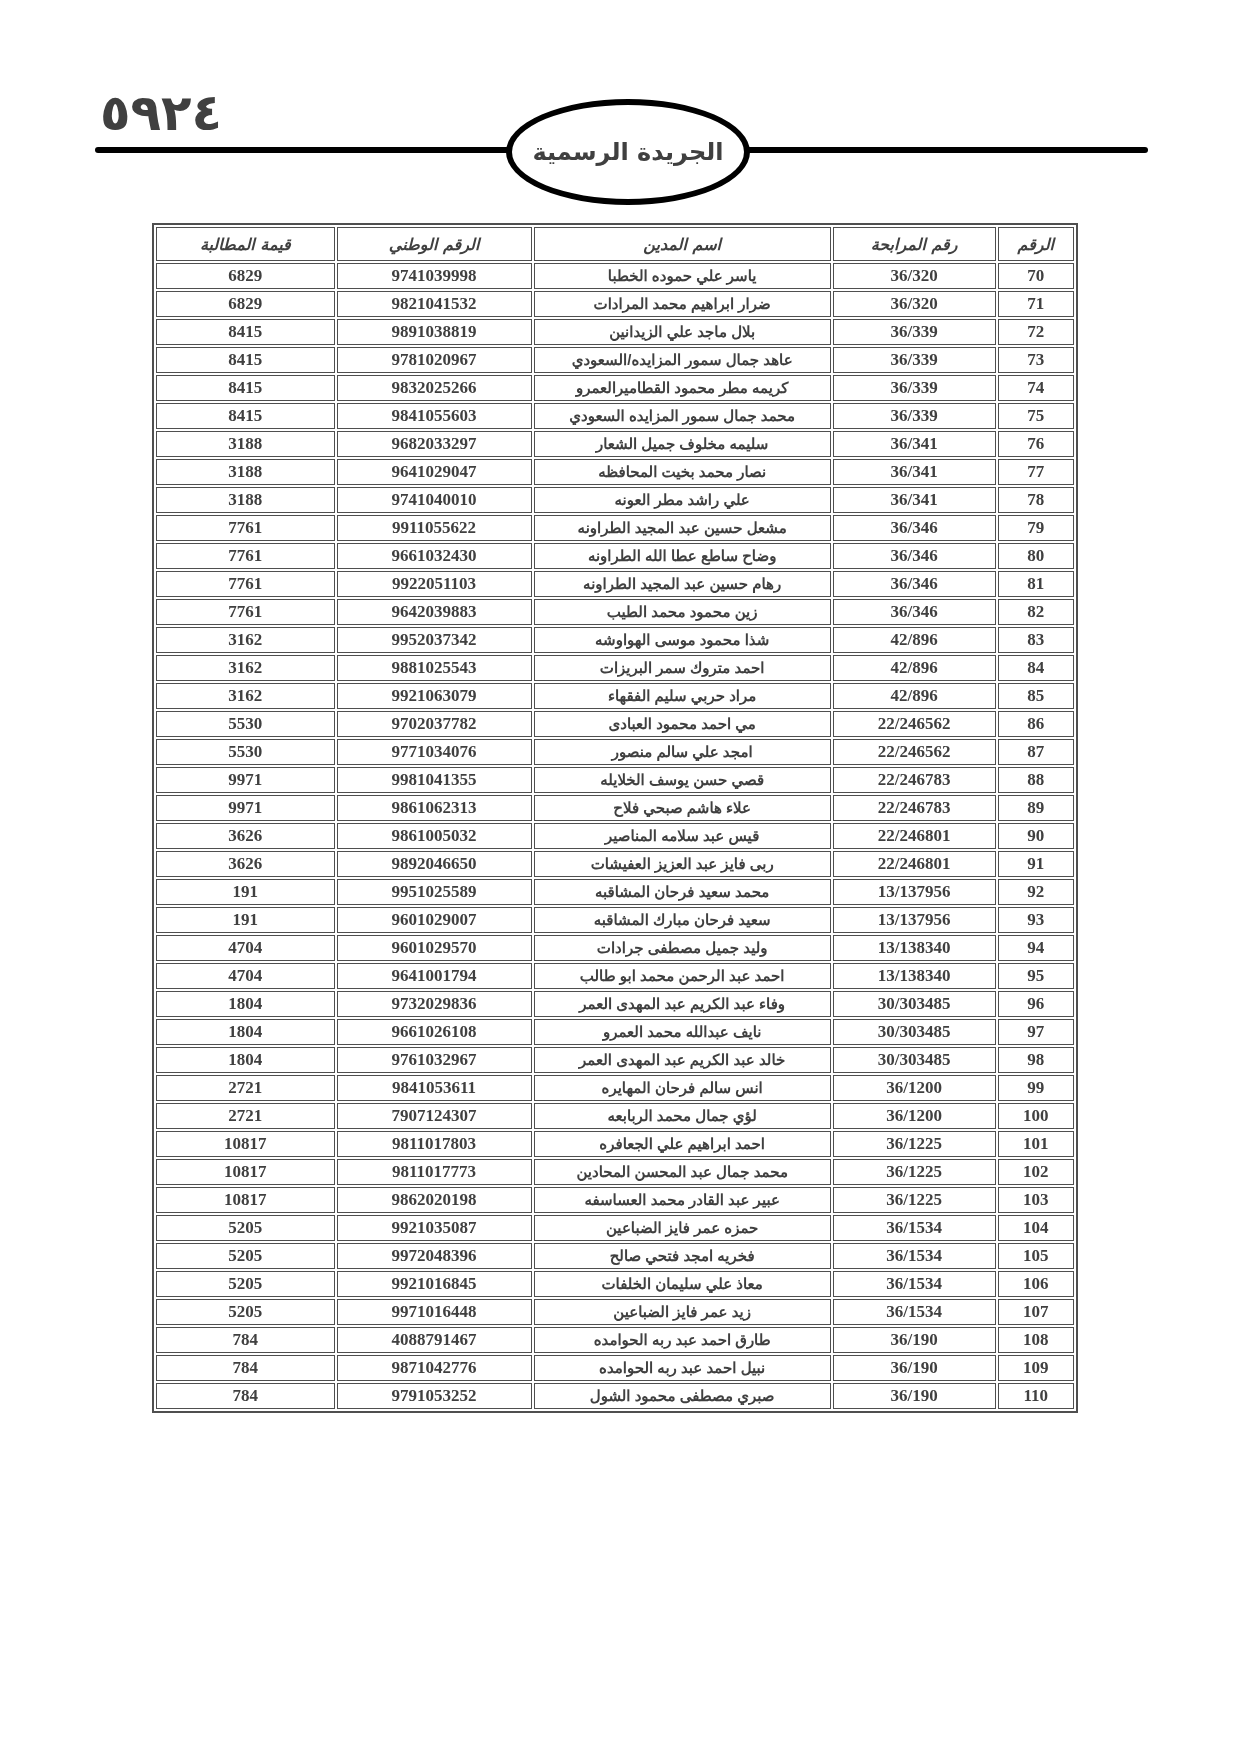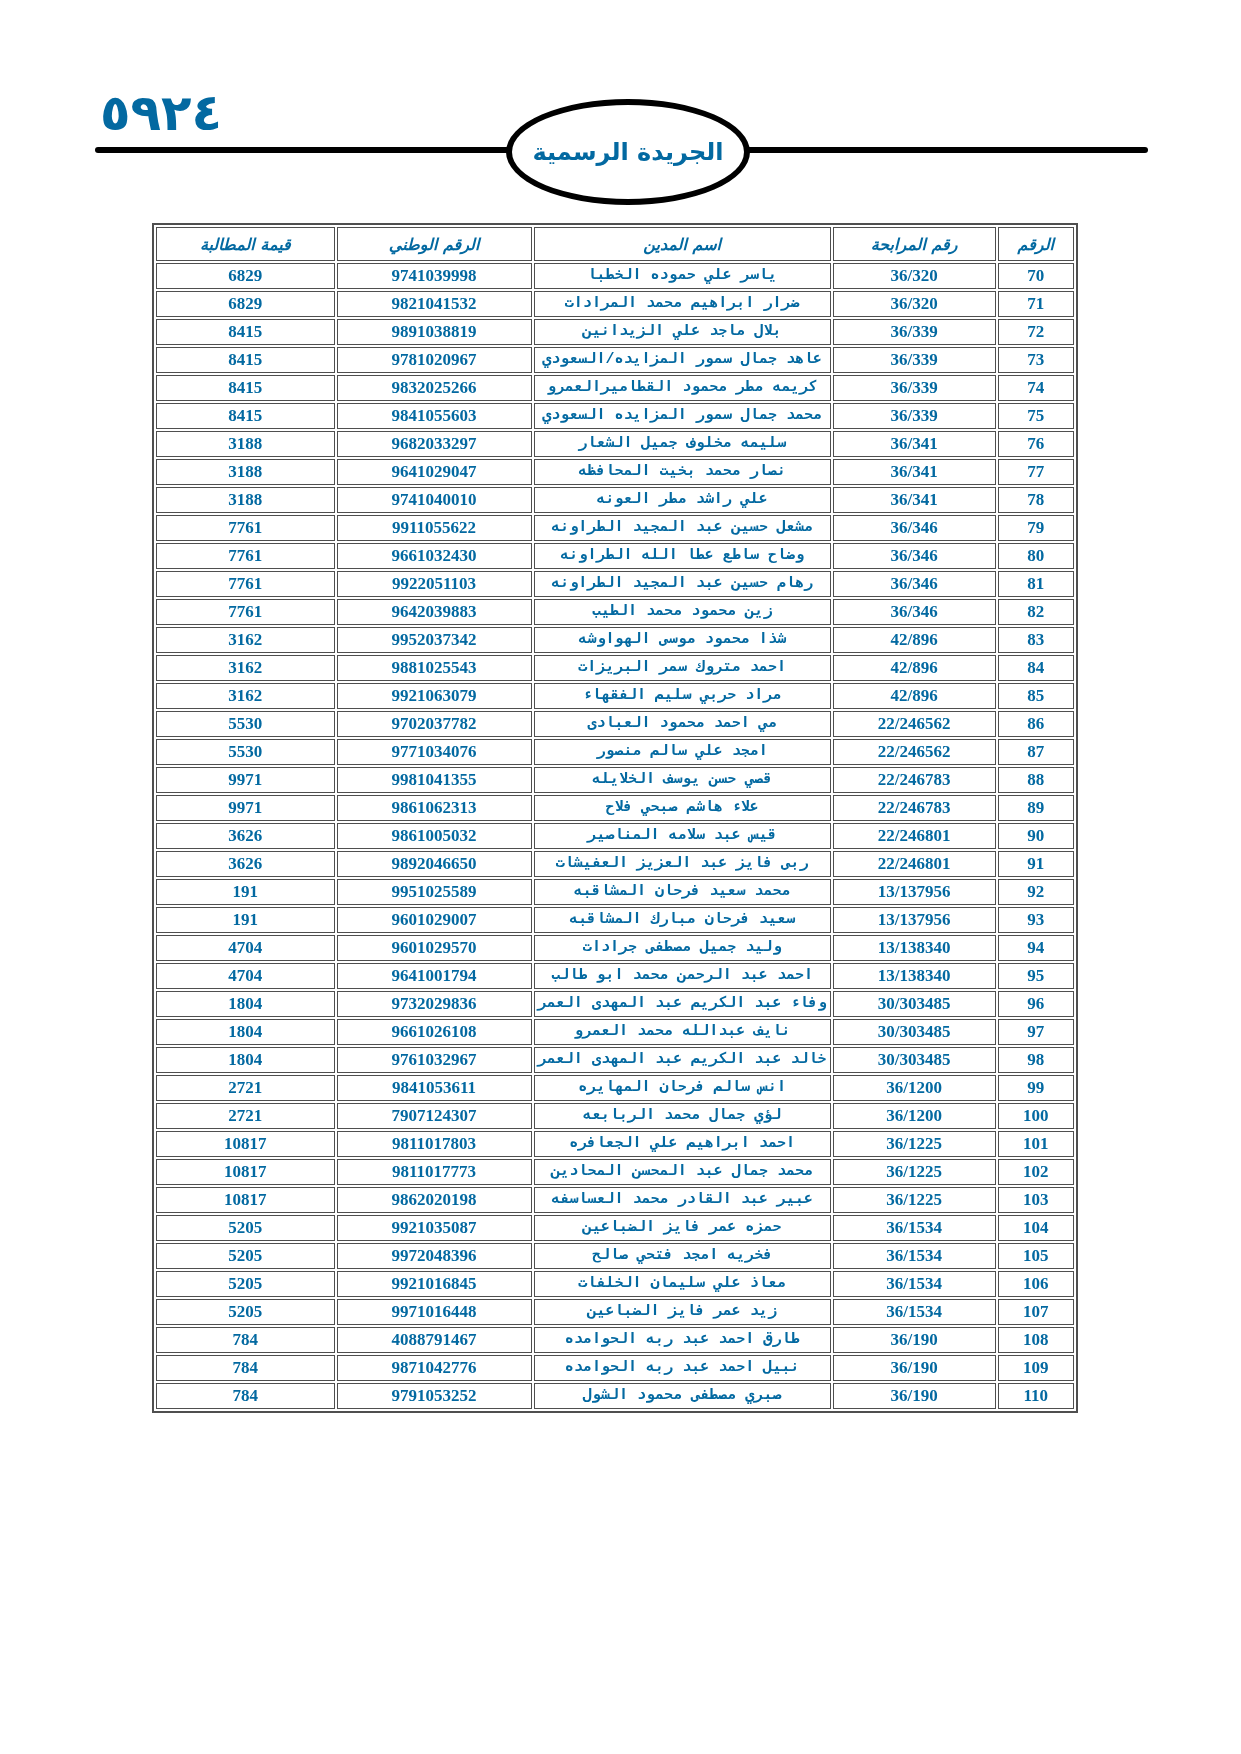--- a/index.html
+++ b/index.html
@@ -1,21 +1,21 @@
 <!DOCTYPE html>
 <html lang="ar" dir="rtl"><head>
 <meta charset="utf-8">
 <style>
   html,body{margin:0;padding:0;background:#e8e8e8;}
   .page{
     position:relative;
     width:1241px;height:1754px;
     margin:0 auto;
     background:#ffffff;
-    color:#0369a1;
+    color:#404040;
     font-family:"DejaVu Sans", sans-serif;
     overflow:hidden;
     direction:rtl;
   }
   
   .folio{
     position:absolute;
     left:100px;top:84px;
     font-size:50px;
     font-weight:bold;
@@ -81,21 +81,21 @@
   .col-murabaha  {width:17.8%;}
   .col-debtor    {width:33.2%;margin-left:48px;}
   .col-national_id{width:21.5%;}
   .col-claim     {width:19.6%;}
   td.col-no, td.col-murabaha, td.col-national_id, td.col-claim{
     font-family:"Liberation Serif","DejaVu Sans", serif;
     font-size:17px;
     direction:ltr;
   }
   td.col-debtor{
-    font-family:Liberation Mono, monospace;
+    font-family:Liberation Sans, sans-serif;
     font-size:15px;
   }
 </style>
 </head>
 <body>
 
 <div class="page">
 
   <div class="folio">٥٩٢٤</div>
 

